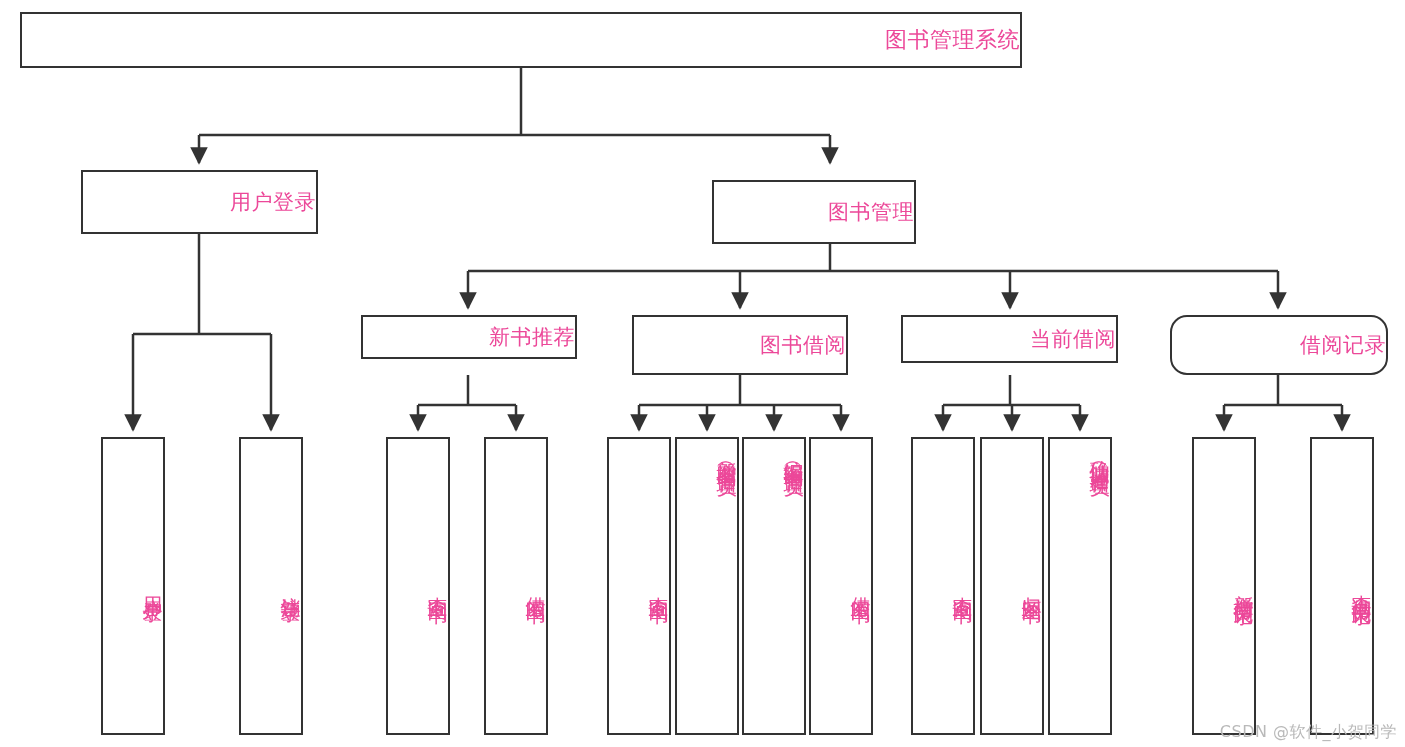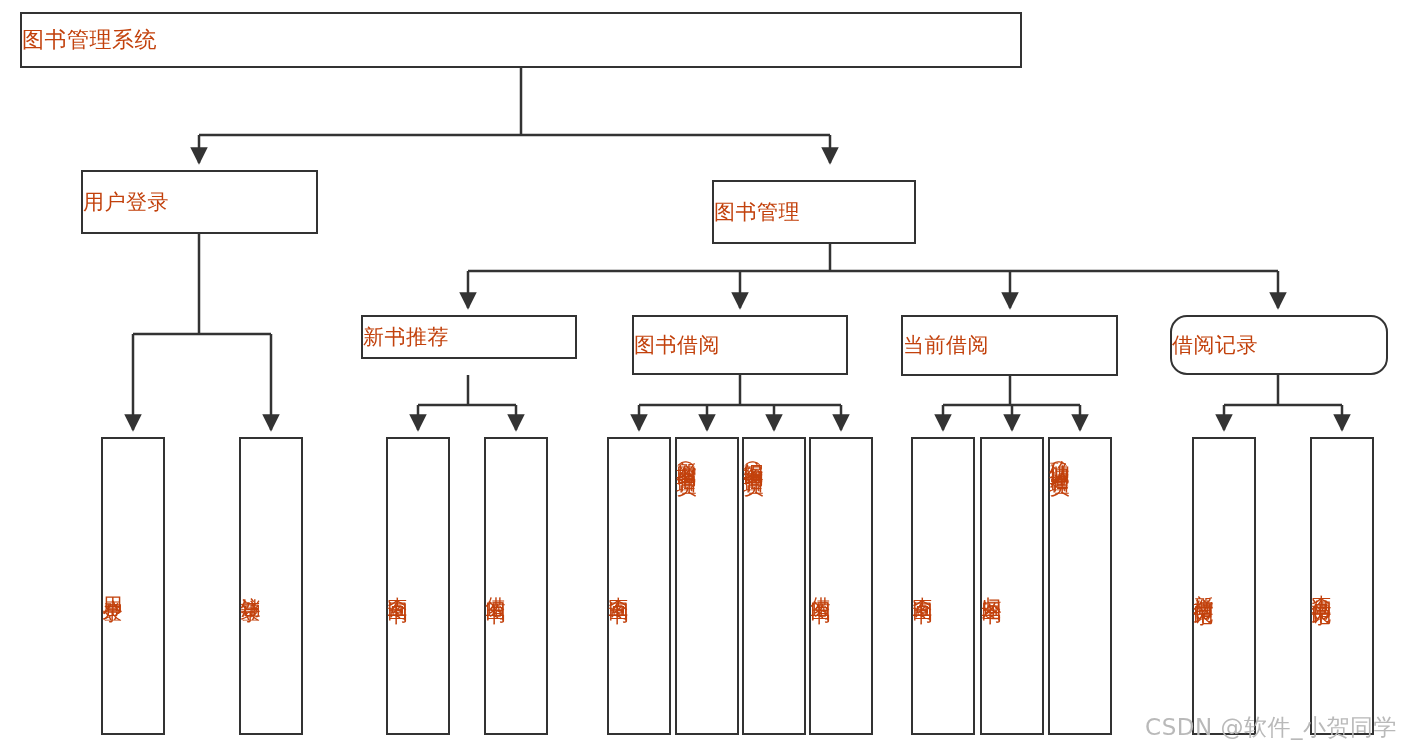--- a/index.html
+++ b/index.html
@@ -25,22 +25,22 @@
     height: 747px;
     pointer-events: none;
   }
   .node {
     position: absolute;
     box-sizing: border-box;
     border: 2.5px solid #333333;
     background: #ffffff;
     display: flex;
     align-items: center;
-    justify-content: flex-start;
-    color: #c2410c;
+    justify-content: flex-end;
+    color: #ec4899;
   }
   .node .label {
     display: block;
     text-align: center;
     line-height: 1.25;
     white-space: nowrap;
   }
   
   .node.h .label {
     font-size: 21px;
@@ -63,21 +63,21 @@
     white-space: nowrap;
   }
   .node.v.centered {
     align-items: center;
     padding-top: 0;
   }
   #watermark {
     position: absolute;
     right: 8px;
     bottom: 4px;
-    font-size: 23px;
+    font-size: 16px;
     color: #b9b9b9;
     letter-spacing: 0.5px;
     white-space: nowrap;
   }
 </style>
 </head>
 <body>
 
 <div id="canvas">
 
@@ -144,21 +144,21 @@
   </div>
 
   <div class="node h" style="left:361px; top:315px; width:216px; height:44px;">
     <span class="label">新书推荐</span>
   </div>
 
   <div class="node h" style="left:632px; top:315px; width:216px; height:60px;">
     <span class="label">图书借阅</span>
   </div>
 
-  <div class="node h" style="left:901px; top:315px; width:217px; height:61px;">
+  <div class="node h" style="left:901px; top:315px; width:217px; height:48px;">
     <span class="label">当前借阅</span>
   </div>
 
   <div class="node h" style="left:1170px; top:315px; width:218px; height:60px;border-radius:17px;">
     <span class="label">借阅记录</span>
   </div>
 
   <div class="node v centered" style="left:101px; top:437px; width:64px; height:298px;">
     <span class="label">用户登录</span>
   </div>

